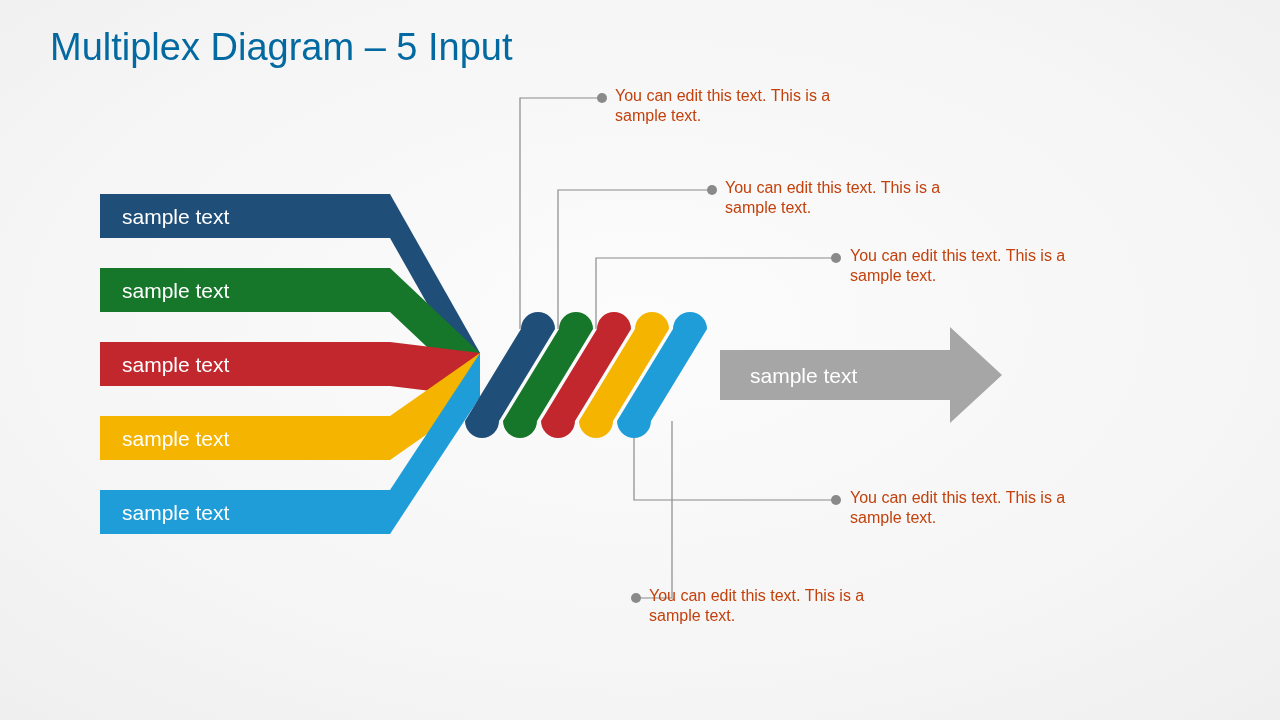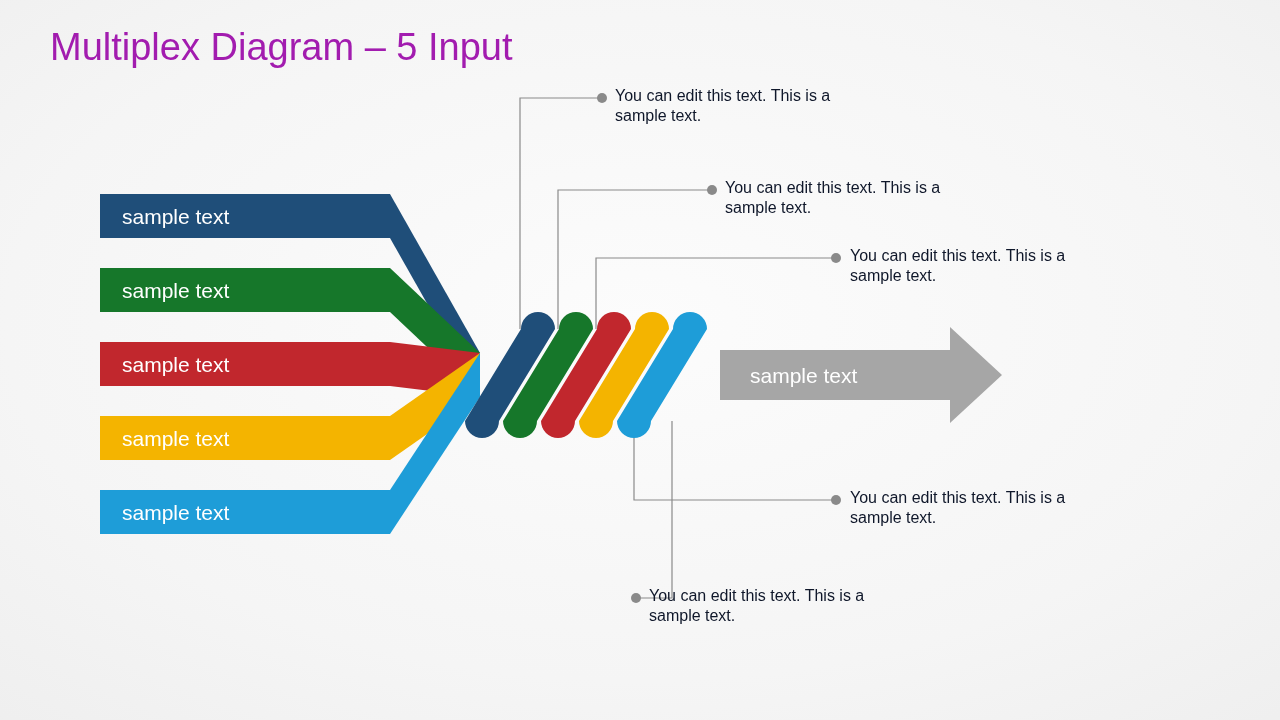--- a/index.html
+++ b/index.html
@@ -1,23 +1,23 @@
 <!DOCTYPE html>
 <html><head>
 <meta charset="utf-8">
 <style>
   html,body{margin:0;padding:0;width:1280px;height:720px;overflow:hidden;
     font-family:"Segoe UI","Helvetica Neue",Arial,sans-serif;
     background:radial-gradient(ellipse 110% 110% at 50% 45%,#fcfcfc 0%,#f5f5f5 45%,#e6e6e6 100%);
     color:#222;}
   svg{position:absolute;top:0;left:0}
-  .title{position:absolute;top:26px;left:50px;font-size:38px;font-weight:400;color:#a21caf}
+  .title{position:absolute;top:26px;left:50px;font-size:38px;font-weight:400;color:#0369a1}
   .bar-label{fill:#fff;font-size:21px;font-weight:400}
   .arrow-label{fill:#fff;font-size:21px;font-weight:400}
-  .callout{position:absolute;color:#0f172a;font-size:16px;line-height:1.25;max-width:260px}
+  .callout{position:absolute;color:#c2410c;font-size:16px;line-height:1.25;max-width:260px}
 </style>
 </head>
 <body>
 
 <div class="title">Multiplex Diagram – 5 Input</div>
 
 <svg width="1280" height="720">
     <polygon points="720,350 950,350 950,327 1002,375 950,423 950,400 720,400" fill="#a6a6a6"></polygon>
     <text x="750" y="383" class="arrow-label">sample text</text>
     <rect x="100" y="194" width="290" height="44" fill="#1f4e79"></rect>

